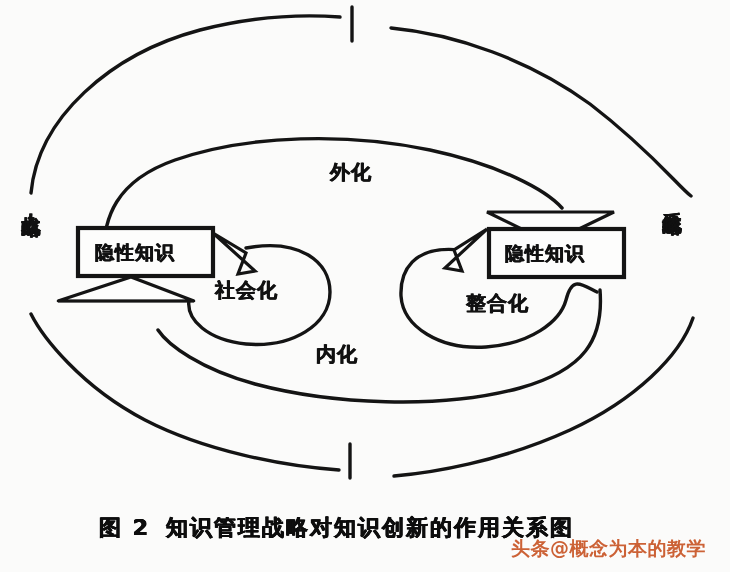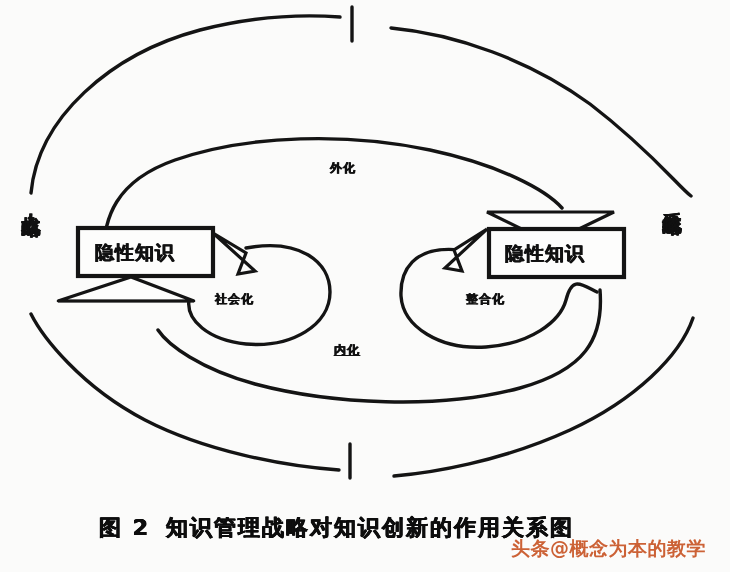--- a/index.html
+++ b/index.html
@@ -53,28 +53,28 @@
     font-weight: 700;
     letter-spacing: 1px;
     text-shadow: 0.4px 0 0 #111, -0.4px 0 0 #111;
   }
   #label-tacit-knowledge    { left: 95px;  top: 243px; text-align: right; }
   #label-explicit-knowledge { left: 505px; top: 244px; }
 
   
   .proc-text {
     position: absolute;
-    font-size: 12px;
+    font-size: 20px;
     font-weight: 700;
     letter-spacing: 1px;
     text-shadow: 0.4px 0 0 #111, -0.4px 0 0 #111;
   }
   #label-externalization { left: 330px; top: 162px; }
-  #label-internalization { left: 334px; top: 344px; text-decoration: underline; }
-  #label-socialization   { left: 215px; top: 293px; }
+  #label-internalization { left: 316px; top: 344px; }
+  #label-socialization   { left: 215px; top: 280px; }
   #label-combination     { left: 466px; top: 293px; font-family: Liberation Serif, serif; }
 
   
   #figure-caption {
     position: absolute;
     left: 0;
     top: 513px;
     width: 673px;
     text-align: center;
     font-size: 22px;

